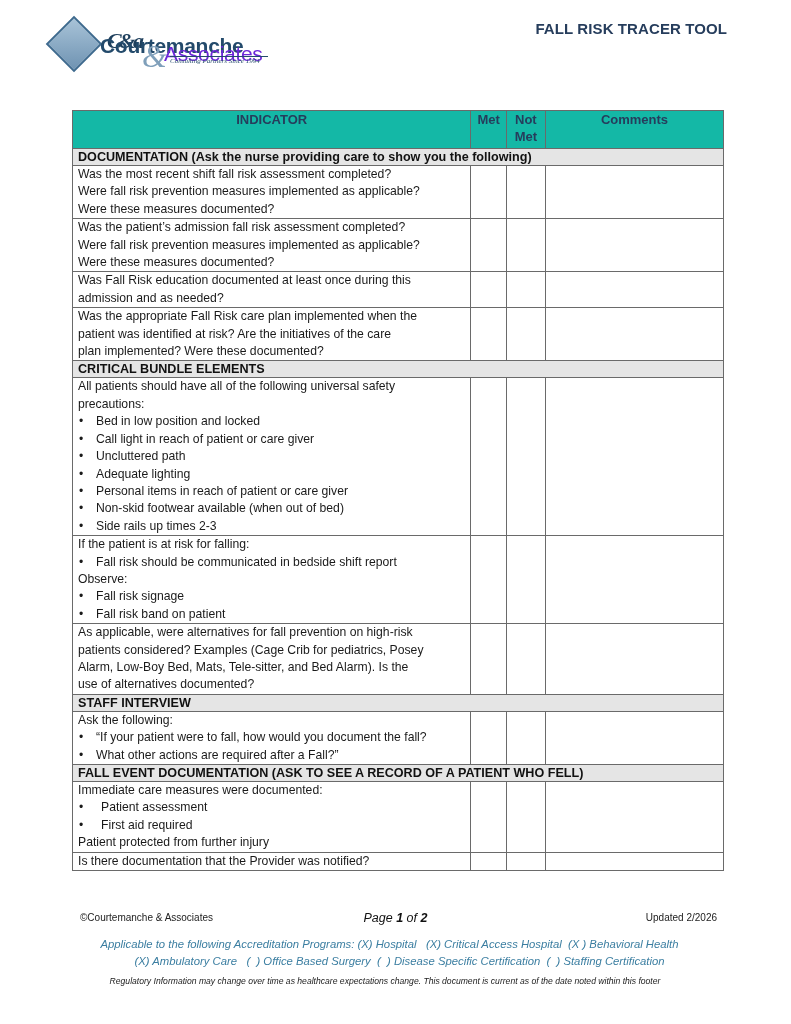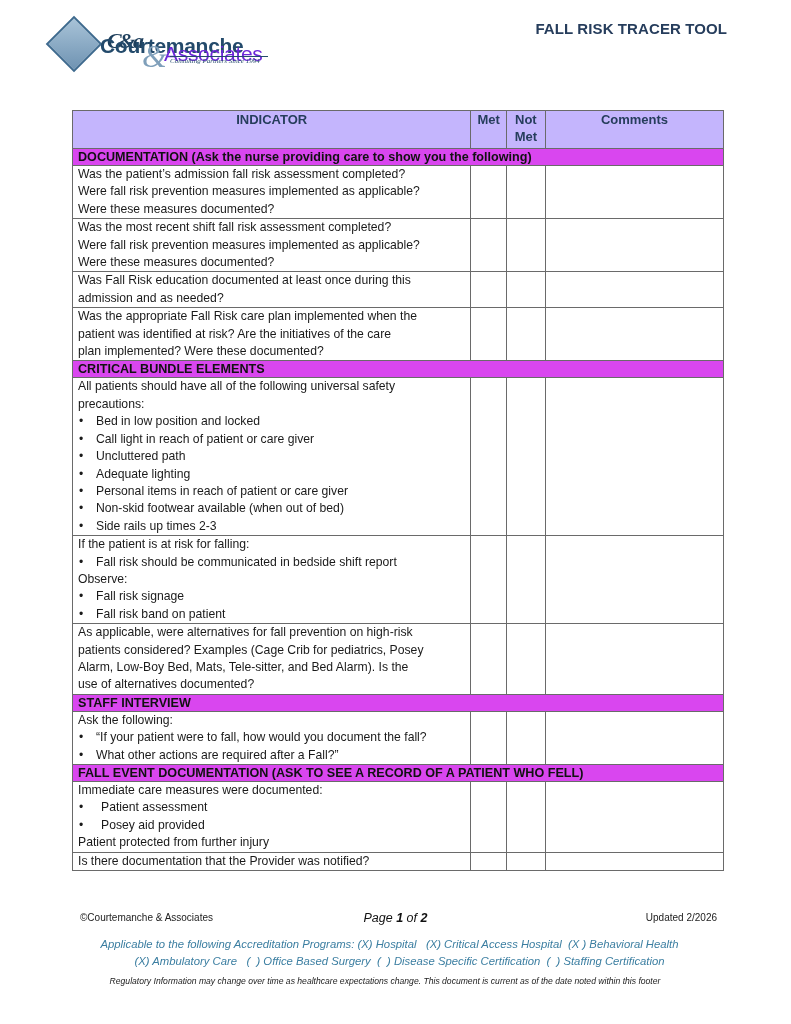--- a/index.html
+++ b/index.html
@@ -22,23 +22,23 @@
   .logo-tag { position: absolute; left: 120px; top: 38px; font-family: "Liberation Serif", serif;
               font-style: italic; font-size: 7px; color: #234a6b; border-top: 1px solid #234a6b;
               padding-top: 0; width: 98px; }
 
   .doc-title { position: absolute; right: 64px; top: 20px; font-size: 15px; font-weight: bold;
                color: #263d5c; letter-spacing: 0.1px; }
 
   table.tracer { position: absolute; left: 72px; top: 110px; width: 652px; border-collapse: collapse;
                  font-size: 12.2px; line-height: 17.4px; }
   table.tracer td, table.tracer th { border: 1px solid #6a6a6a; padding: 0 5px; vertical-align: top; }
-  th.hdr { background: #c4b5fd; color: #263d5c; font-weight: bold; font-size: 13px;
+  th.hdr { background: #14b8a6; color: #263d5c; font-weight: bold; font-size: 13px;
            vertical-align: middle; text-align: center; height: 37px; padding: 0 2px; line-height: 17px; }
-  td.section { background: #d946ef; font-weight: bold; font-size: 12.6px; color: #111;
+  td.section { background: #e5e5e5; font-weight: bold; font-size: 12.6px; color: #111;
                padding: 1px 6px; line-height: 16px; border-top: 2px solid #3d4f63; }
   td.cell-blank { padding: 0; }
   .col-ind { width: 376px; }
   .col-met { width: 31px; }
   .col-notmet { width: 37px; }
   .col-com { width: 168px; }
   ul.b { margin: 0; padding: 0; list-style: none; }
   ul.b li { position: relative; padding-left: 18px; }
   ul.b li::before { content: "\2022"; position: absolute; left: 1px; top: 0; }
   ul.b.wide li { padding-left: 23px; }
@@ -81,31 +81,31 @@
       <th class="hdr">Comments</th>
     </tr>
   </thead>
   <tbody>
 
     <tr>
       <td class="section" colspan="4">DOCUMENTATION (Ask the nurse providing care to show you the following)</td>
     </tr>
     <tr>
       <td>
-        <div>Was the patient’s admission fall risk assessment completed?</div>
+        <div>Was the most recent shift fall risk assessment completed?</div>
         <div>Were fall risk prevention measures implemented as applicable?</div>
         <div>Were these measures documented?</div>
       </td>
       <td class="cell-blank"></td>
       <td class="cell-blank"></td>
       <td class="cell-blank"></td>
     </tr>
     <tr>
       <td>
-        <div>Was the most recent shift fall risk assessment completed?</div>
+        <div>Was the patient’s admission fall risk assessment completed?</div>
         <div>Were fall risk prevention measures implemented as applicable?</div>
         <div>Were these measures documented?</div>
       </td>
       <td class="cell-blank"></td>
       <td class="cell-blank"></td>
       <td class="cell-blank"></td>
     </tr>
     <tr>
       <td>
         <div>Was Fall Risk education documented at least once during this</div>
@@ -192,21 +192,21 @@
     </tr>
 
     <tr>
       <td class="section" colspan="4">FALL EVENT DOCUMENTATION (ASK TO SEE A RECORD OF A PATIENT WHO FELL)</td>
     </tr>
     <tr>
       <td>
         <div>Immediate care measures were documented:</div>
         <ul class="b wide">
           <li>Patient assessment</li>
-          <li>Posey aid provided</li>
+          <li>First aid required</li>
         </ul>
         <div>Patient protected from further injury</div>
       </td>
       <td class="cell-blank"></td>
       <td class="cell-blank"></td>
       <td class="cell-blank"></td>
     </tr>
     <tr>
       <td>
         <div>Is there documentation that the Provider was notified?</div>

